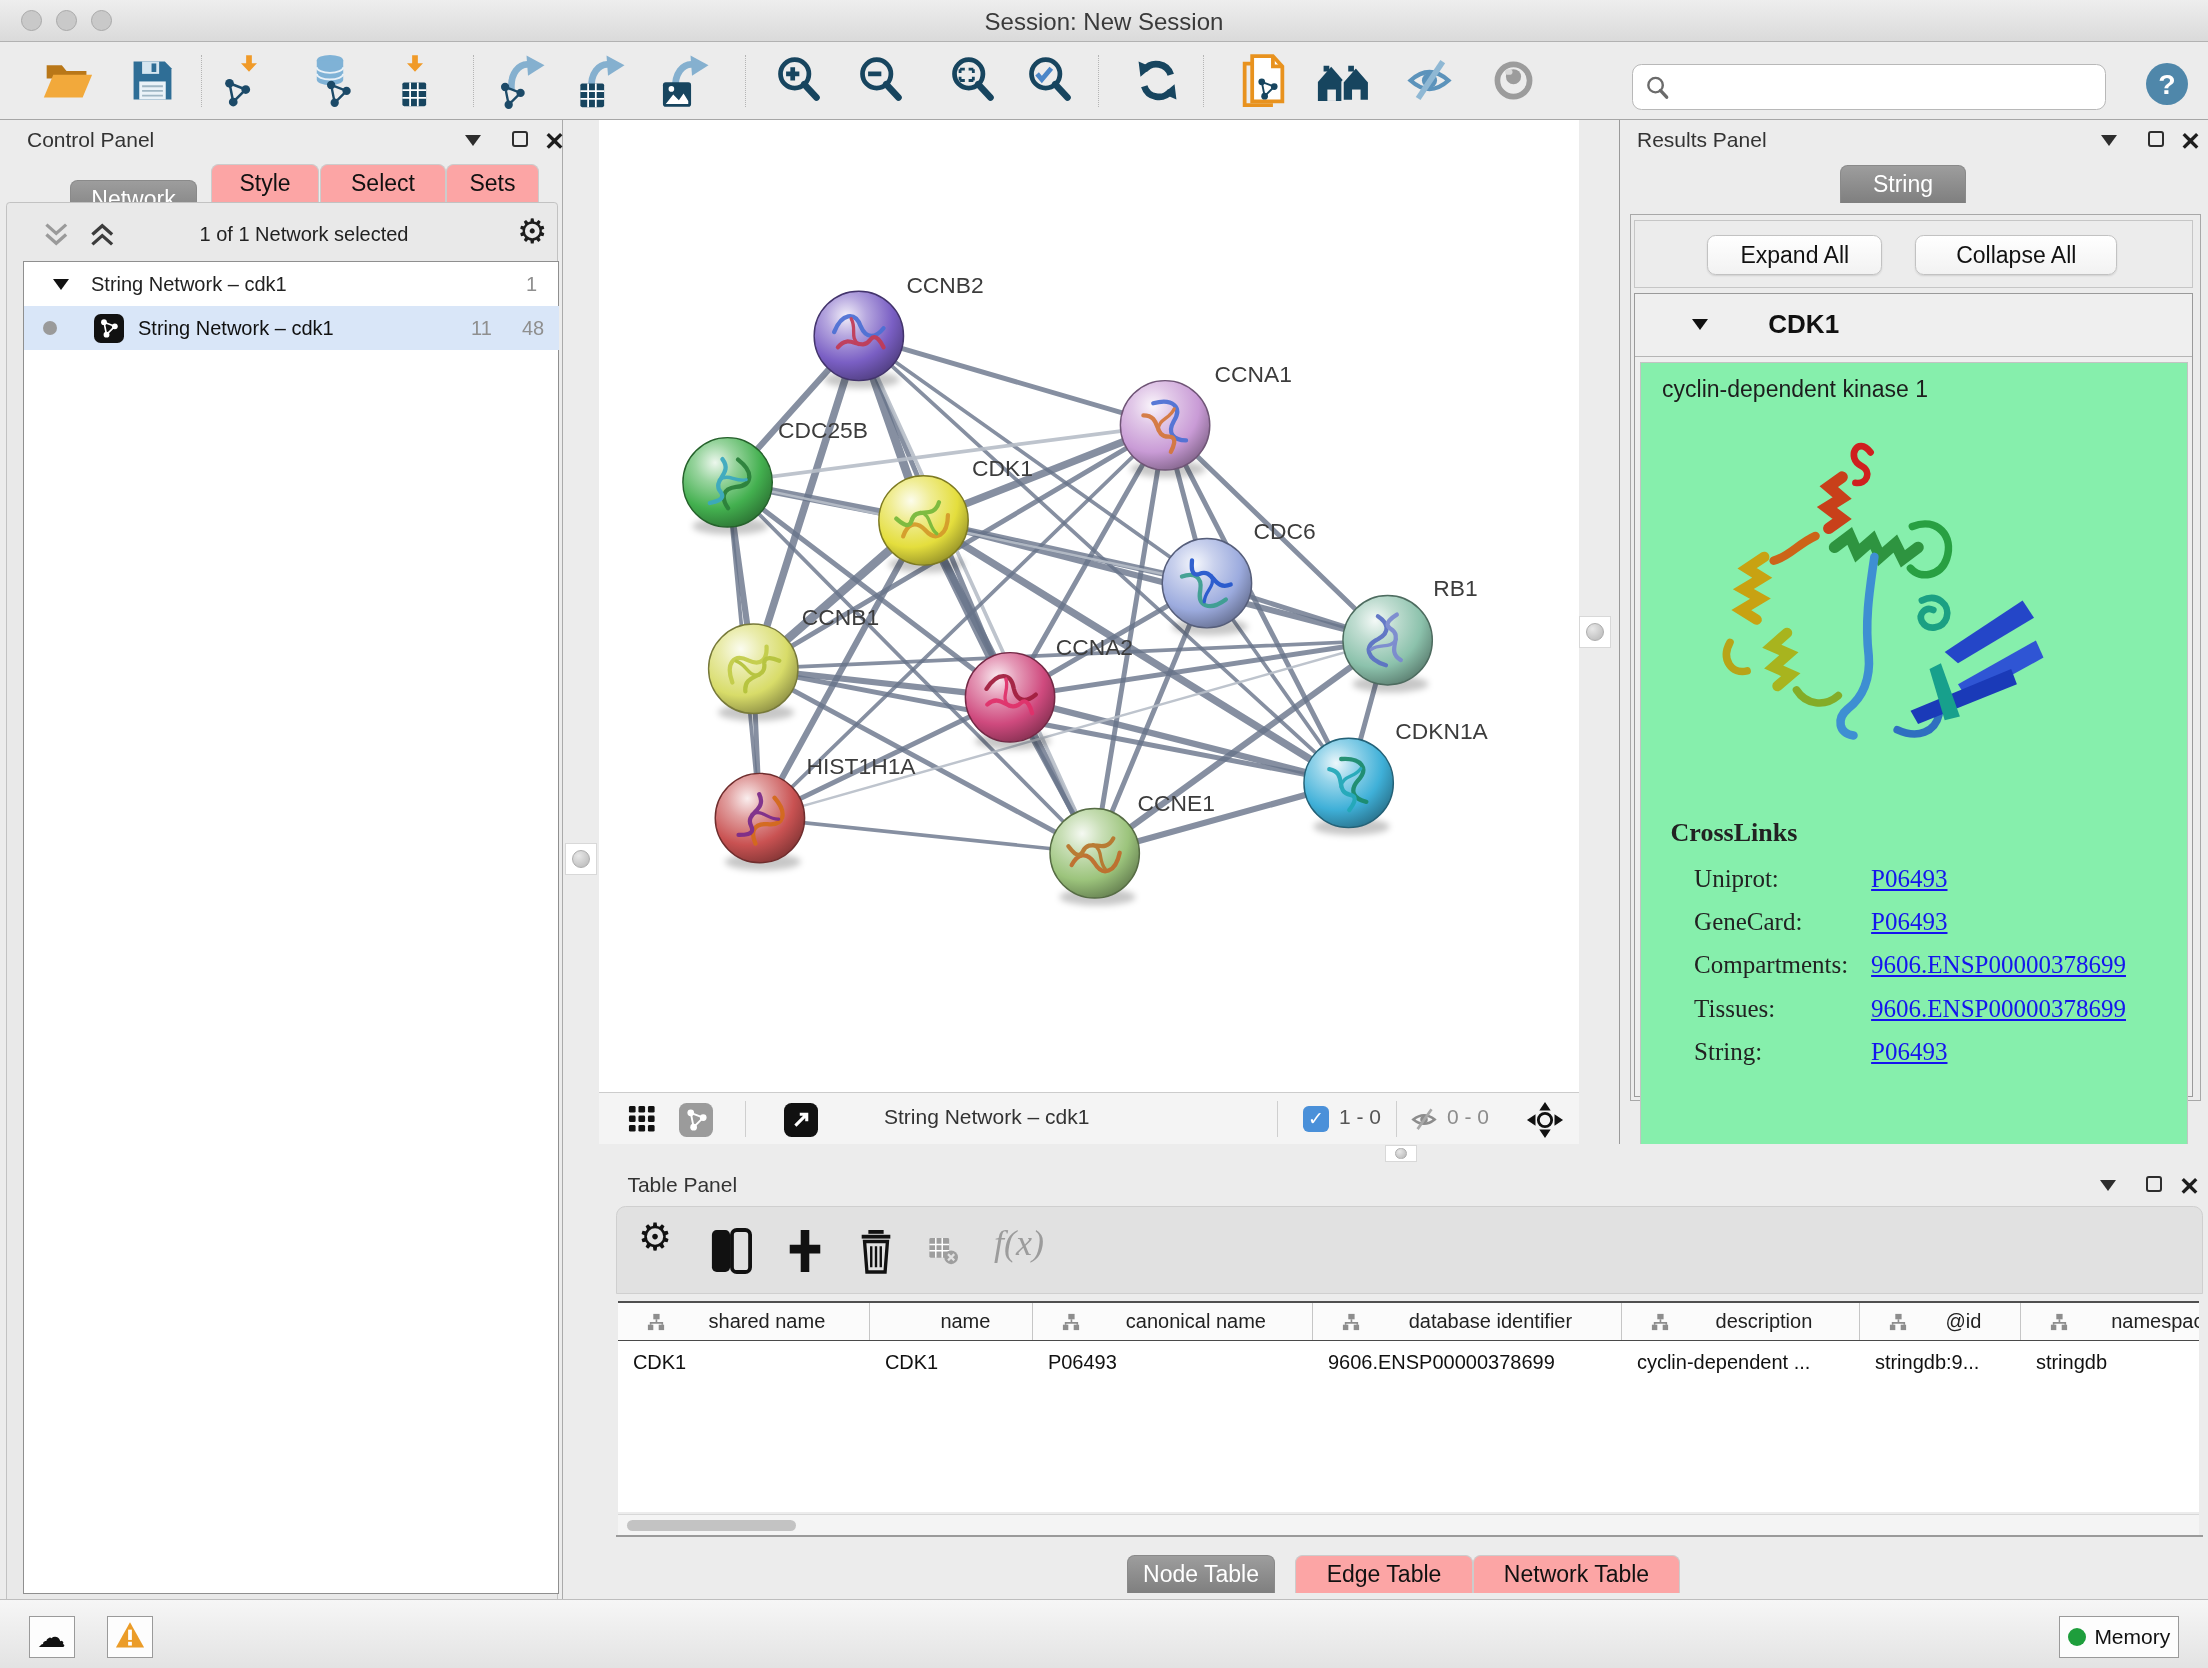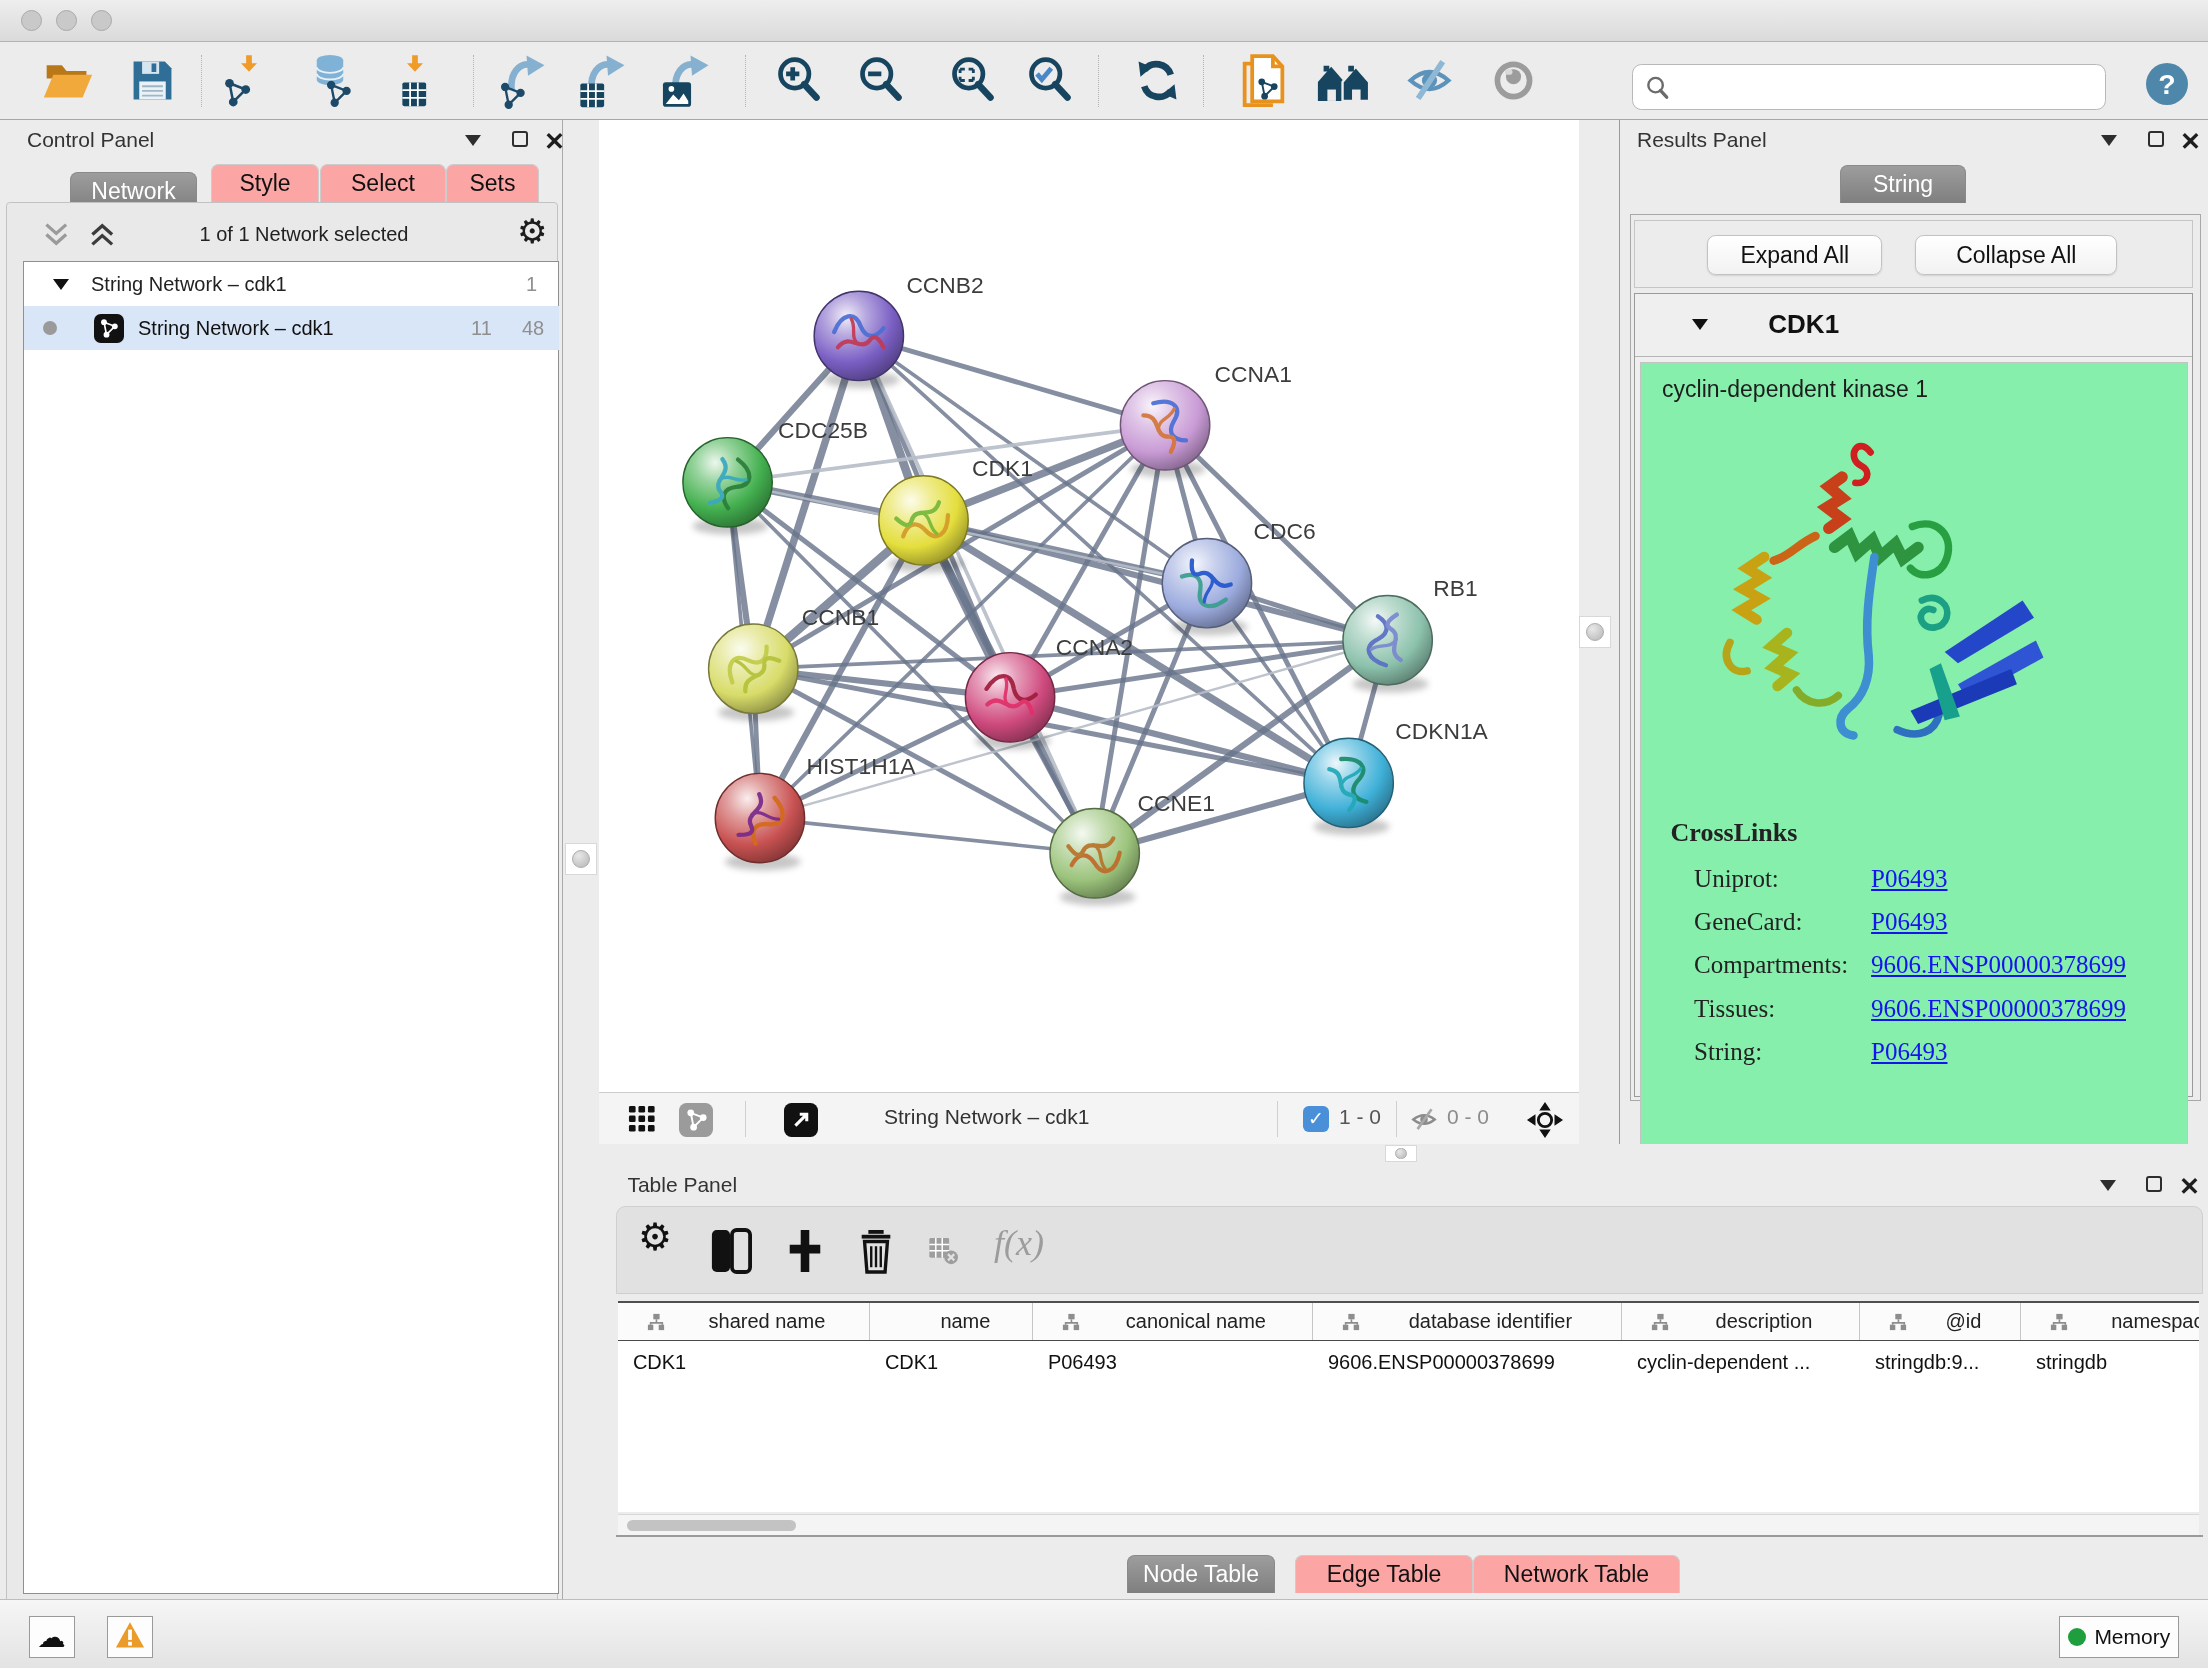--- a/index.html
+++ b/index.html
@@ -138,20 +138,21 @@
     <rect x="1" y="13" width="6" height="6" fill="#8d8d8d"></rect>
     <rect x="13" y="13" width="6" height="6" fill="#8d8d8d"></rect>
     <path d="M10.5 7v4M4 13v-2h13v2" stroke="#8d8d8d" stroke-width="1.8" fill="none"></path>
   </symbol>
 </svg>
 
 <div id="titlebar">
   <span class="traffic" style="left:21px"></span>
   <span class="traffic" style="left:56px"></span>
   <span class="traffic" style="left:91px"></span>
+  <div id="win-title">Session: New Session</div>
 </div>
 
 <div id="toolbar">
   <button class="tbtn" style="left:39px">
     <svg width="53" height="53" viewBox="0 0 56 56">
         <path d="M6 12 h16 l5 6 h21 v8 H6z" fill="#b97718"></path>
         <path d="M3 46 L13 22 h41 L44 46z" fill="#f2a93b"></path>
       </svg>
   </button>
   <button class="tbtn" style="left:124px">
@@ -300,21 +301,21 @@
   </div>
   <button id="help-btn">?</button>
 </div>
 
 <div id="control-panel">
   <div class="panel-title abs" style="left:27px;top:7.6px">Control Panel</div>
   <span class="pc-caret abs" style="left:465px;top:15px"></span>
   <span class="pc-float abs" style="left:512px;top:11.4px"></span>
   <span class="pc-close abs" style="left:544px;top:13.3px">✕</span>
 
-  <div class="tab sel" style="left:70px;top:52px;width:127px">Network</div>
+  <div class="tab sel" style="left:70px;top:60px;width:127px">Network</div>
   <div class="tab" style="left:211px;top:44px;width:108px">Style</div>
   <div class="tab" style="left:320px;top:44px;width:126px">Select</div>
   <div class="tab" style="left:446px;top:44px;width:93px">Sets</div>
 
   <div id="cp-box"></div>
 
   <svg class="abs" style="left:42px;top:101px" width="28.5" height="27" viewBox="0 0 26 24">
     <path d="M4 3 l9 8 9-8 M4 12 l9 8 9-8" stroke="#9a9a9a" stroke-width="3" fill="none"></path>
   </svg>
   <svg class="abs" style="left:88px;top:101px" width="28.5" height="27" viewBox="0 0 26 24">

